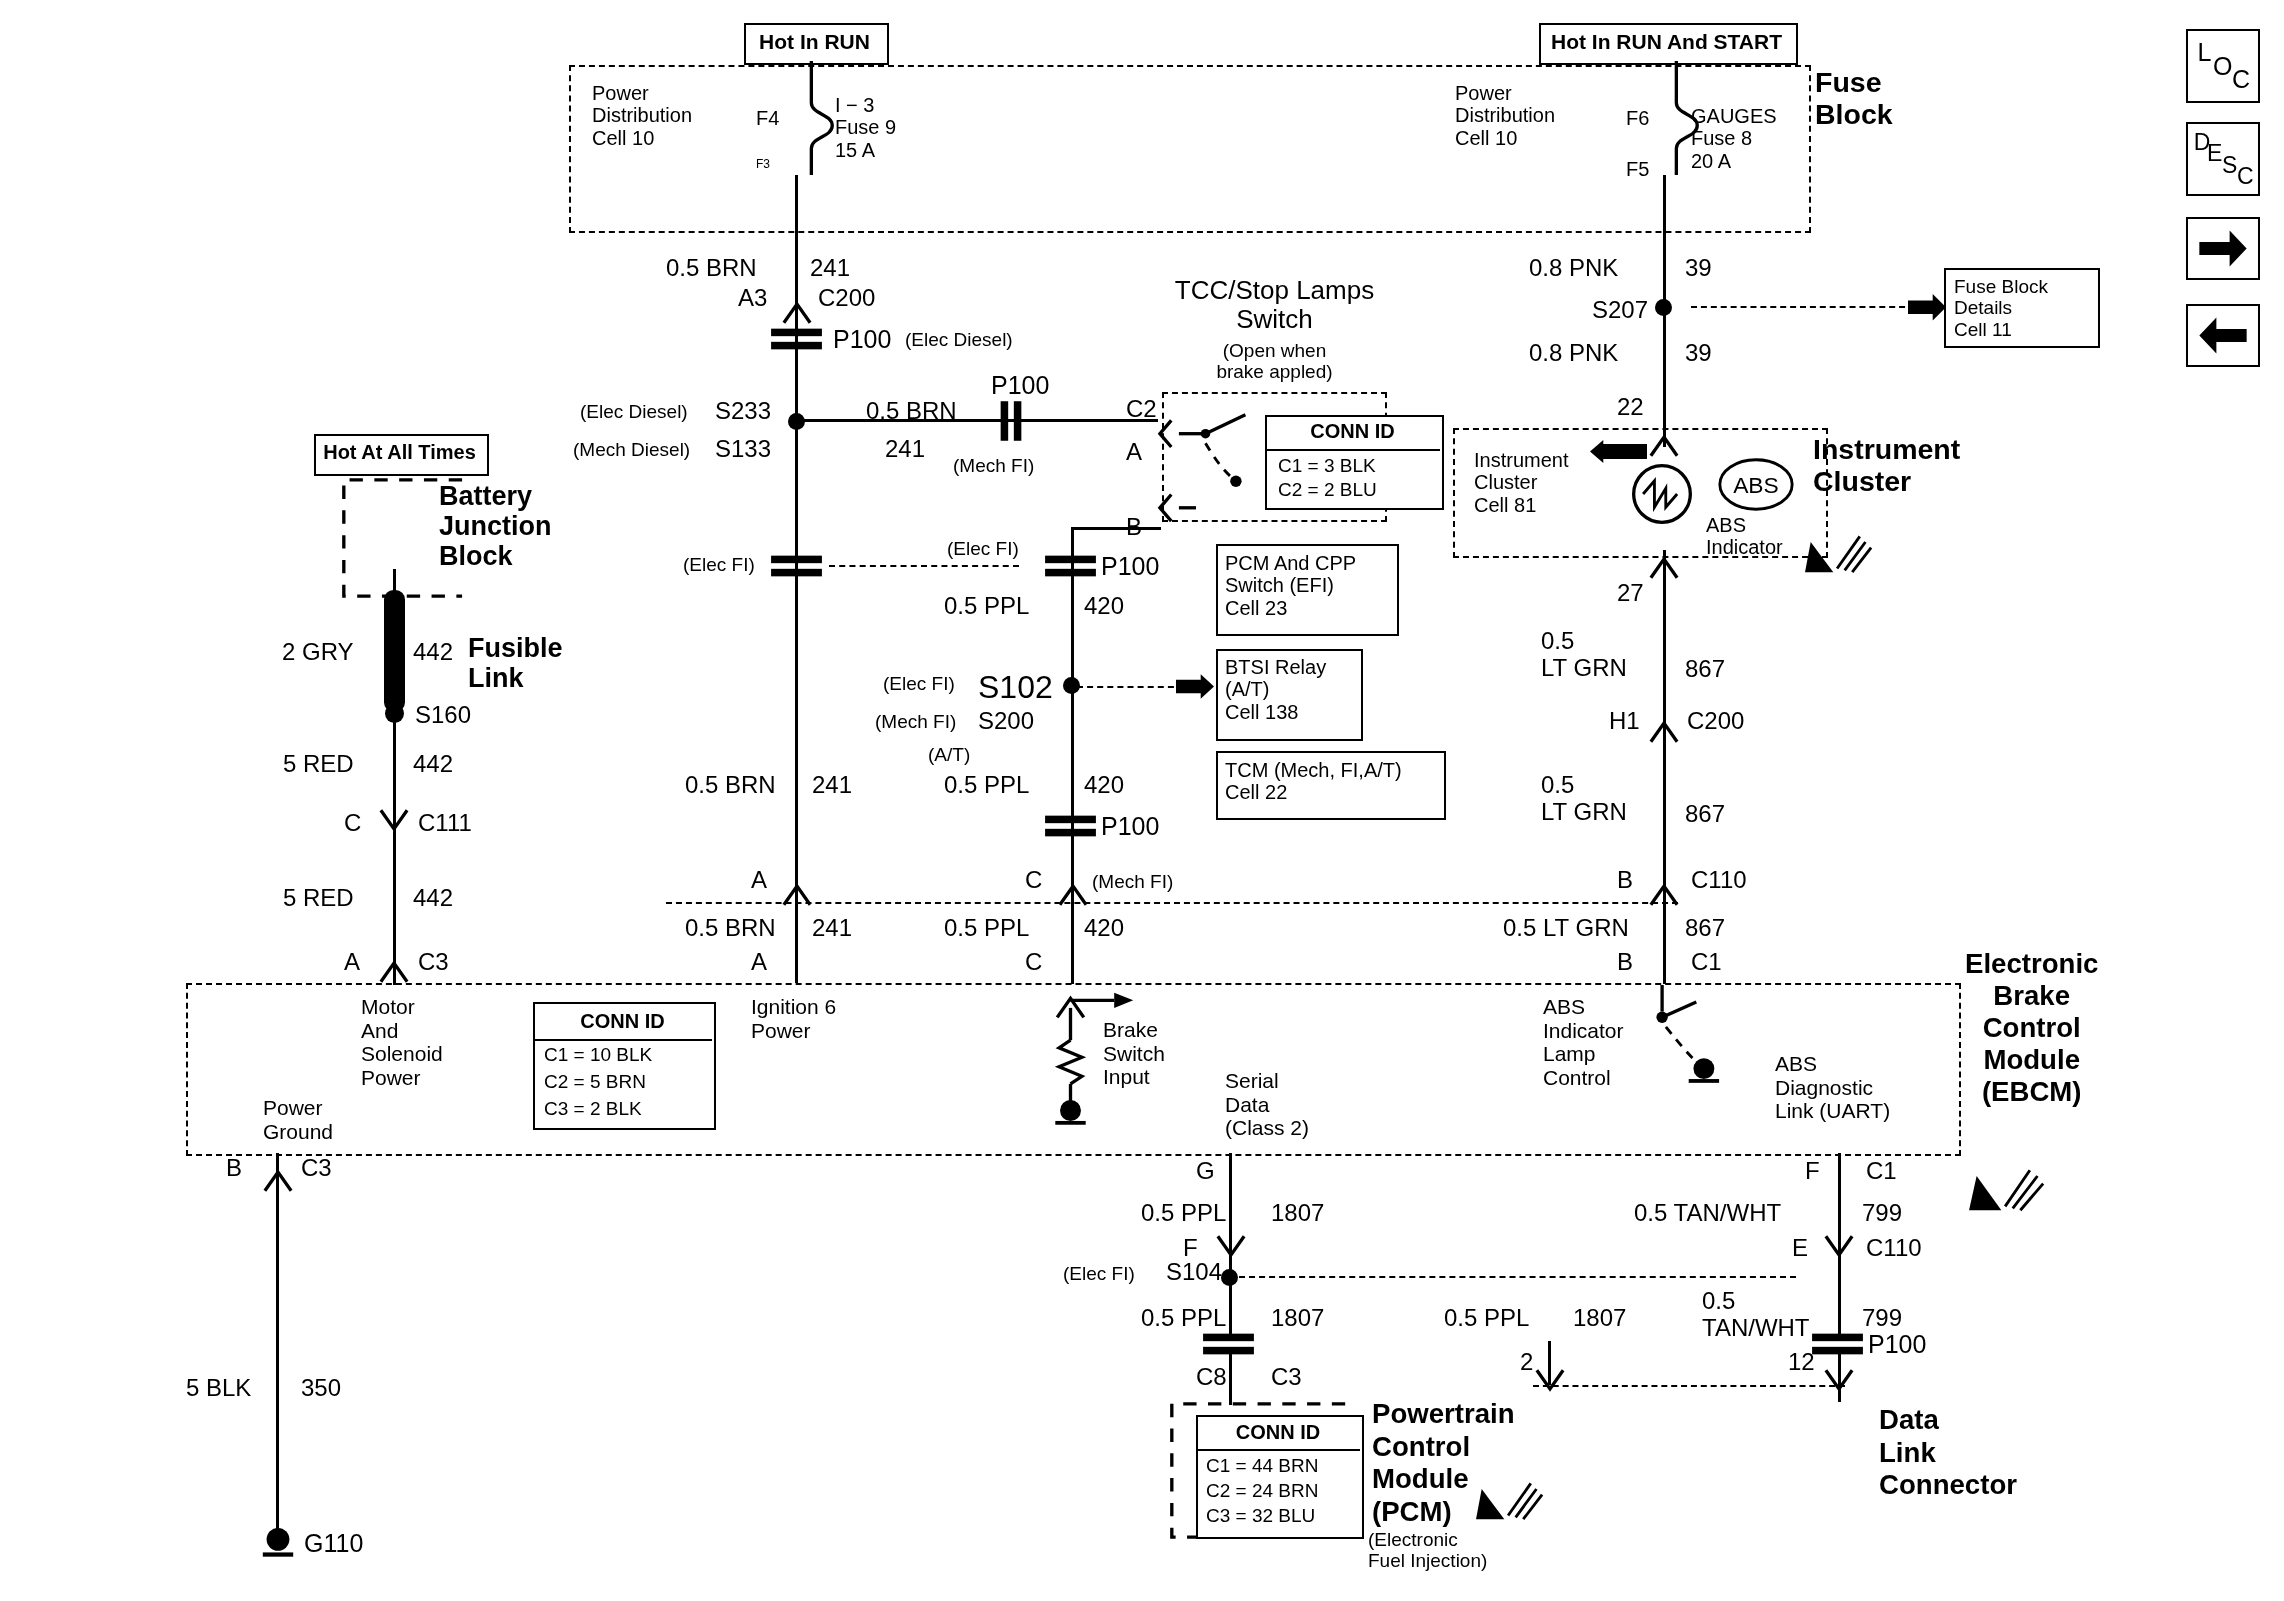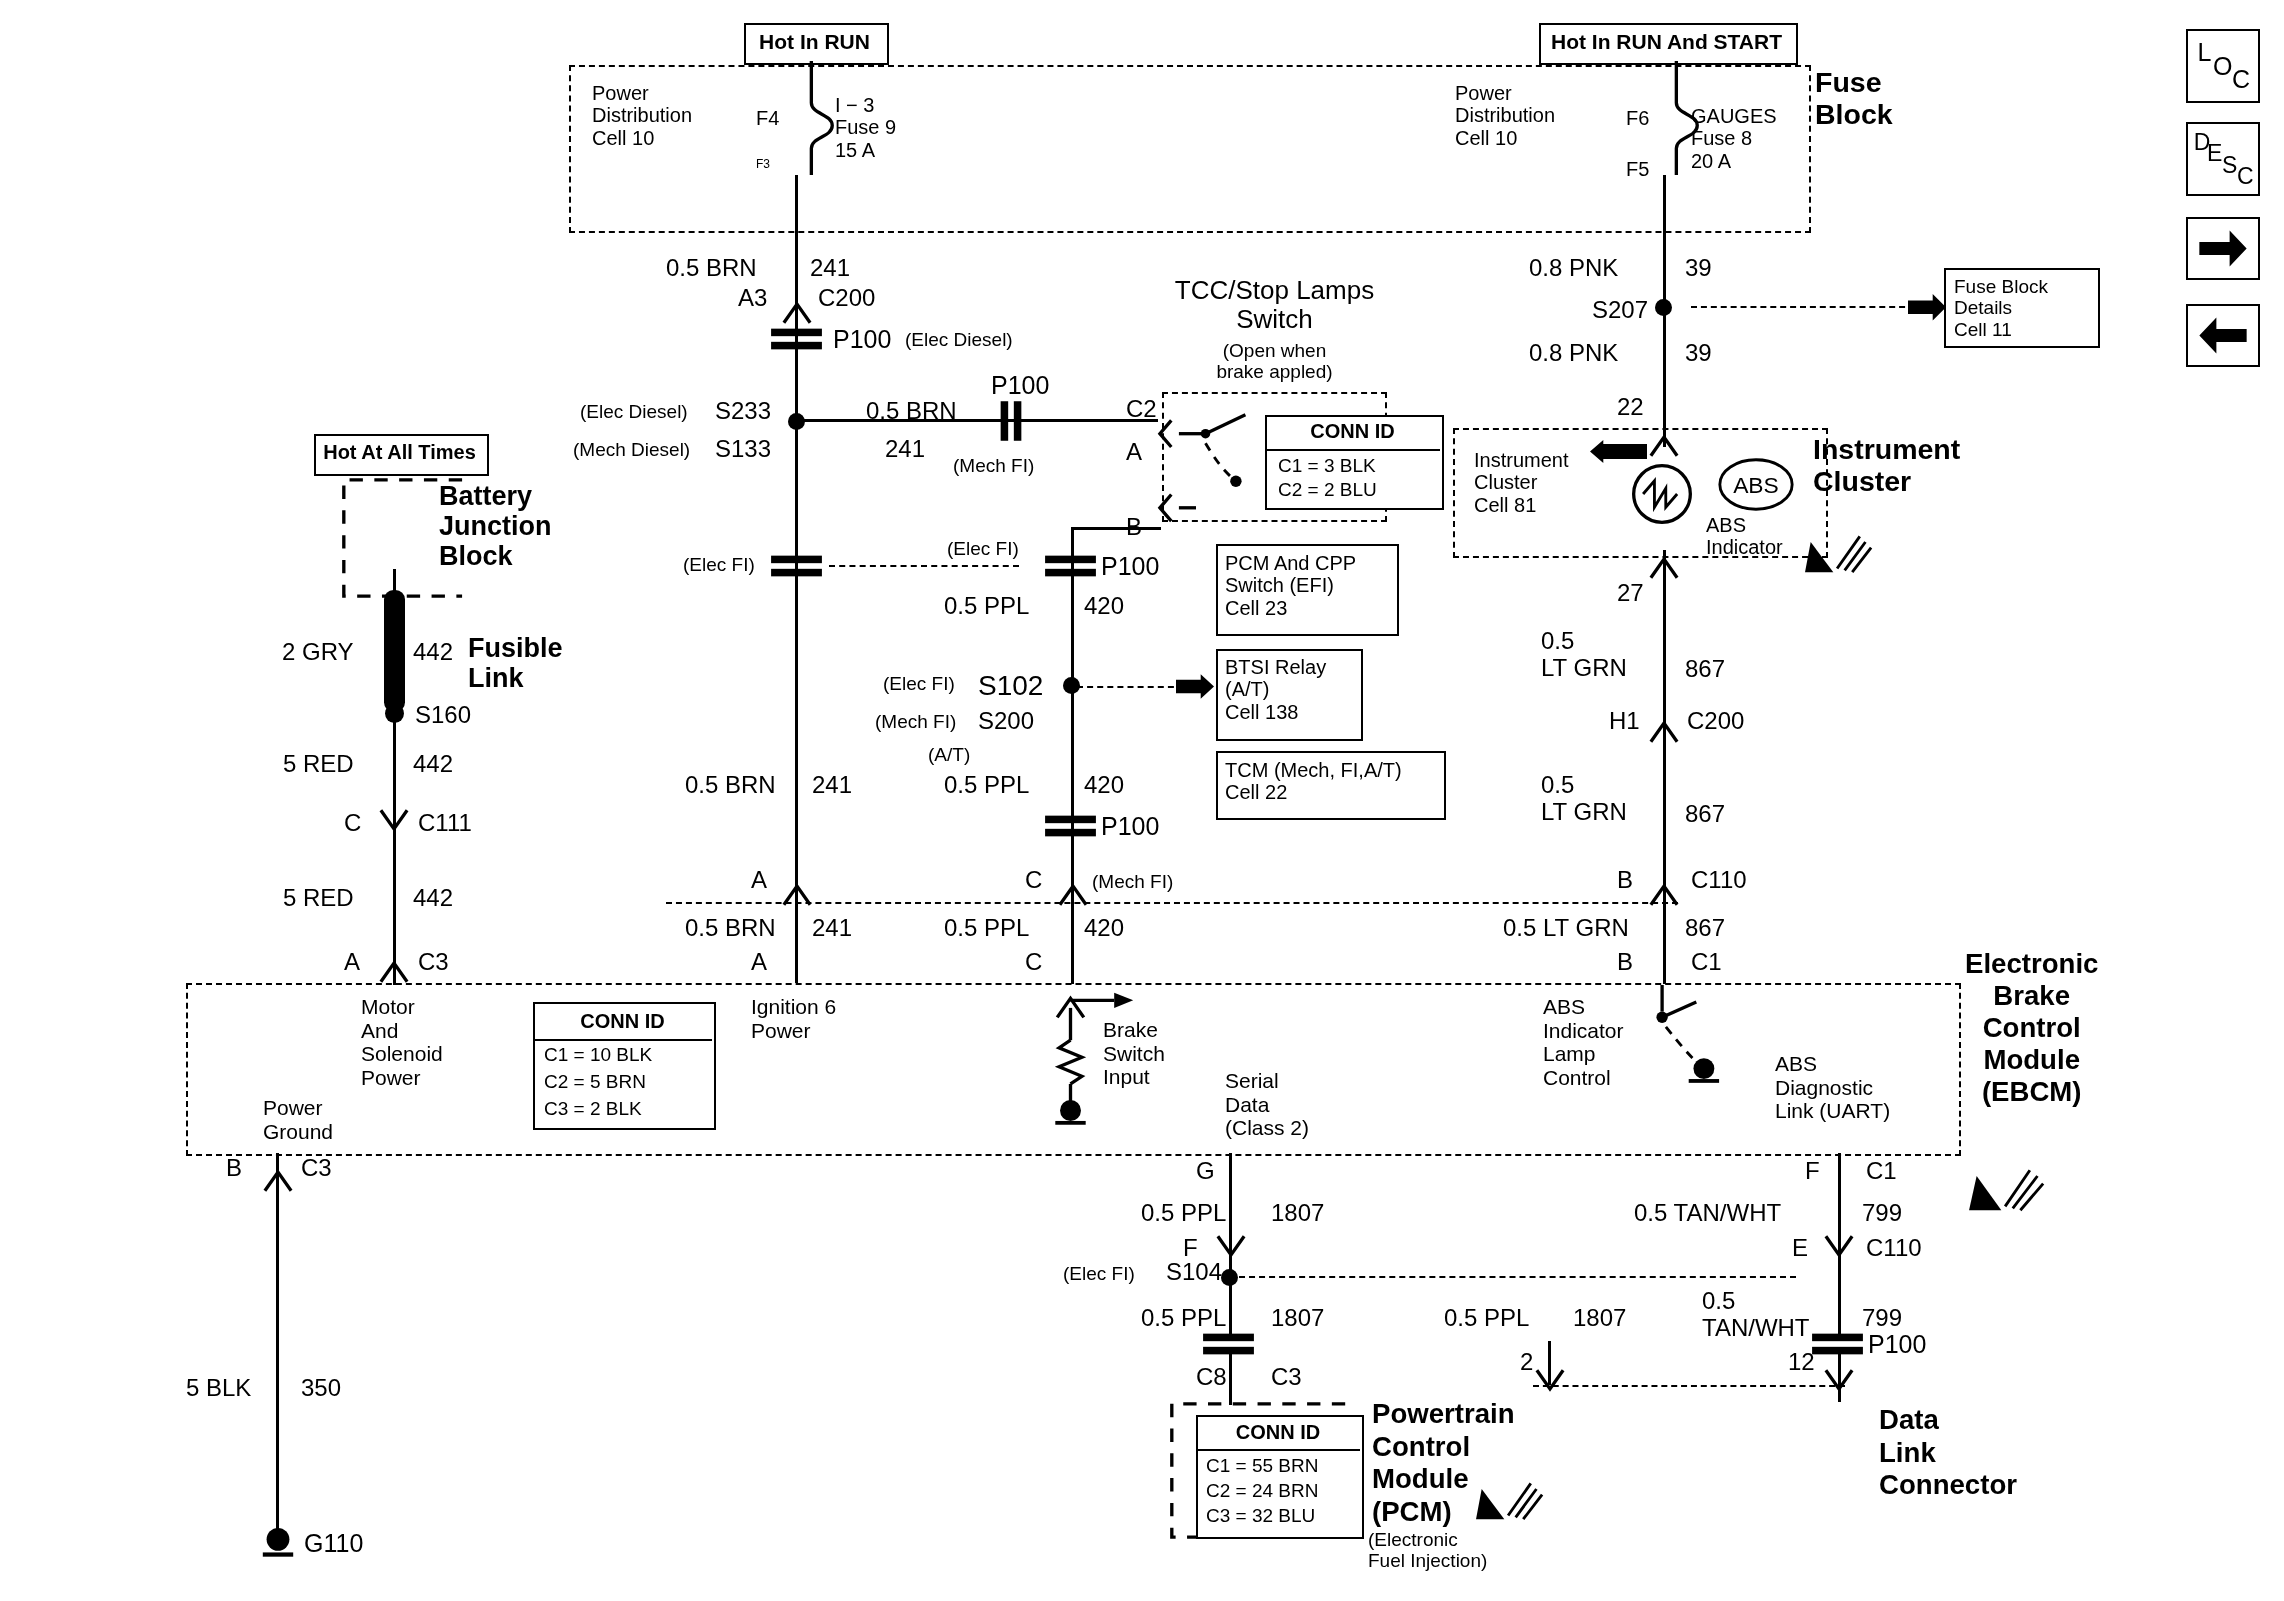--- a/index.html
+++ b/index.html
@@ -185,21 +185,21 @@
   <div class="box" style="left:1216px;top:751px;width:226px;height:65px;"></div>
   <div class="t" style="left:1225px;top:759px;font-size:20px;">TCM (Mech, FI,A/T)
 Cell 22</div>
 
   <div class="dot" style="left:1063px;top:677px;width:17px;height:17px;"></div>
   <div class="dashline-h" style="left:1077px;top:686px;width:107px;"></div>
   <svg style="left:1176px;top:673px;" width="38" height="27" viewBox="0 0 40 28">
       <polygon points="0,7 26,7 26,1 40,14 26,27 26,21 0,21" fill="#000"></polygon>
     </svg>
   <div class="t" style="left:883px;top:673px;font-size:19px;">(Elec FI)</div>
-  <div class="t" style="left:978px;top:670px;font-size:28px;">S102</div>
+  <div class="t" style="left:978px;top:670px;font-size:32px;">S102</div>
   <div class="t" style="left:875px;top:711px;font-size:19px;">(Mech FI)</div>
   <div class="t" style="left:978px;top:708px;font-size:24px;">S200</div>
   <div class="t" style="left:928px;top:744px;font-size:19px;">(A/T)</div>
 
   <div class="t" style="left:685px;top:772px;font-size:24px;"><span>0.5 BRN</span></div>
   <div class="t" style="left:812px;top:772px;font-size:24px;">241</div>
   <div class="t" style="left:944px;top:772px;font-size:24px;"><span>0.5 PPL</span></div>
   <div class="t" style="left:1084px;top:772px;font-size:24px;">420</div>
 
   <svg style="left:1042px;top:810px;" width="57" height="32" viewBox="0 0 60 34">
@@ -436,21 +436,21 @@
   <div class="t" style="left:1196px;top:1364px;font-size:24px;">C8</div>
   <div class="t" style="left:1271px;top:1364px;font-size:24px;">C3</div>
   <div class="ln vl" style="left:1229px;top:1354px;height:51px;"></div>
 
   <svg style="left:1168px;top:1400px;" width="181" height="141" viewBox="0 0 190 148">
     <polyline points="186,4 4,4 4,144 186,144" stroke="#000" stroke-width="3.5" fill="none" stroke-dasharray="14 12"></polyline>
   </svg>
   <div class="box" style="left:1196px;top:1415px;width:164px;height:120px;background:#fff;"></div>
   <div class="t center" style="left:1196px;top:1421px;width:164px;font-size:20px;font-weight:bold;">CONN ID</div>
   <div class="ln hl" style="left:1196px;top:1449px;width:164px;height:1.9px;"></div>
-  <div class="t" style="left:1206px;top:1455px;font-size:19px;">C1 = 55 BRN</div>
+  <div class="t" style="left:1206px;top:1455px;font-size:19px;">C1 = 44 BRN</div>
   <div class="t" style="left:1206px;top:1480px;font-size:19px;">C2 = 24 BRN</div>
   <div class="t" style="left:1206px;top:1505px;font-size:19px;">C3 = 32 BLU</div>
 
   <div class="t" style="left:1372px;top:1398px;font-size:27.6px;font-weight:bold;line-height:1.18;">Powertrain
 Control
 Module
 (PCM)</div>
   <div class="t" style="left:1368px;top:1529px;font-size:19px;">(Electronic
 Fuel Injection)</div>
   <svg style="left:1476px;top:1472px;" width="68" height="51" viewBox="0 0 72 54">

